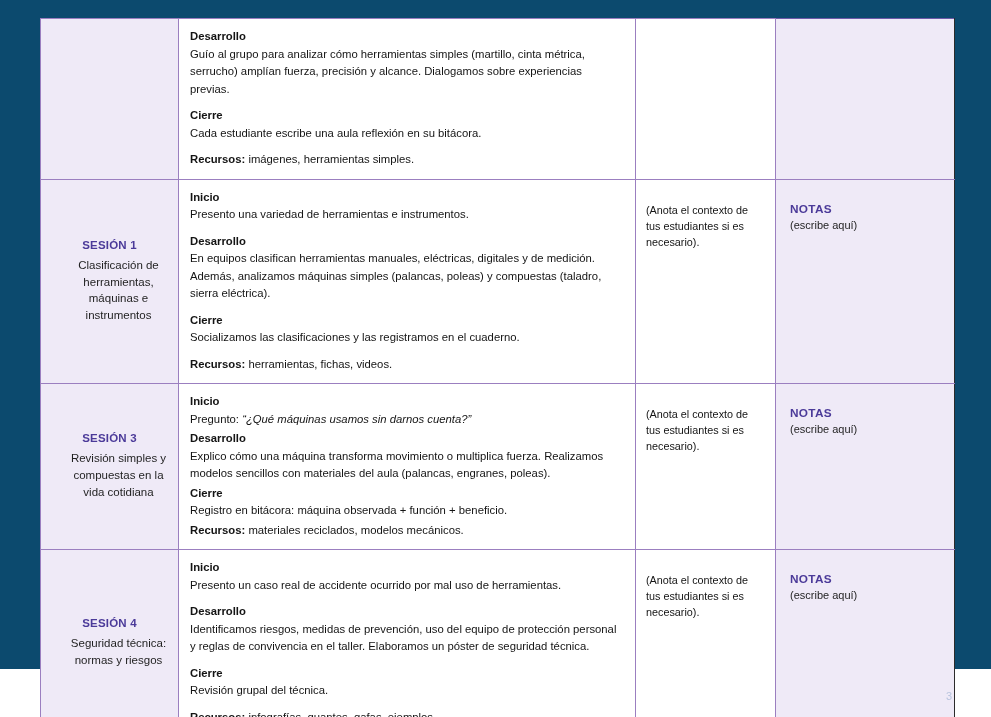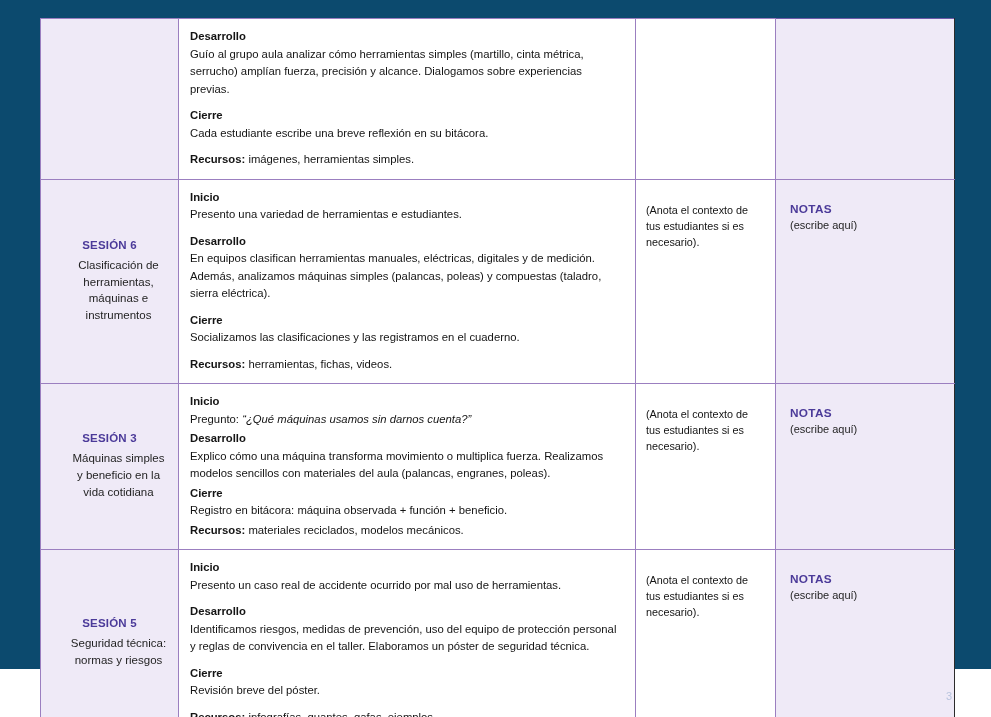--- a/index.html
+++ b/index.html
@@ -138,48 +138,48 @@
     <tbody>
 
       <tr>
         <td class="cell-sesion">
           <div class="sesion-title"></div>
           <div class="sesion-sub"></div>
         </td>
         <td class="cell-momentos">
           <div class="blk">
             <span class="hd">Desarrollo</span>
-            <span class="bd">Guío al grupo aula analizar cómo herramientas simples (martillo, cinta métrica, serrucho) amplían fuerza, precisión y alcance. Dialogamos sobre experiencias previas.</span>
-          </div>
-          <div class="blk">
-            <span class="hd">Cierre</span>
-            <span class="bd">Cada estudiante escribe una breve reflexión en su bitácora.</span>
+            <span class="bd">Guío al grupo para analizar cómo herramientas simples (martillo, cinta métrica, serrucho) amplían fuerza, precisión y alcance. Dialogamos sobre experiencias previas.</span>
+          </div>
+          <div class="blk">
+            <span class="hd">Cierre</span>
+            <span class="bd">Cada estudiante escribe una aula reflexión en su bitácora.</span>
           </div>
           <div class="blk">
             <span class="inline-hd">Recursos:</span><span> imágenes, herramientas simples.</span>
           </div>
         </td>
         <td class="cell-contexto">
           <span></span>
         </td>
         <td class="cell-notas last-col">
           <div class="notas-title"></div>
           <div class="notas-hint"></div>
         </td>
       </tr>
 
       <tr>
         <td class="cell-sesion">
-          <div class="sesion-title">SESIÓN 6</div>
+          <div class="sesion-title">SESIÓN 1</div>
           <div class="sesion-sub">Clasificación de herramientas, máquinas e instrumentos</div>
         </td>
         <td class="cell-momentos">
           <div class="blk">
             <span class="hd">Inicio</span>
-            <span class="bd">Presento una variedad de herramientas e estudiantes.</span>
+            <span class="bd">Presento una variedad de herramientas e instrumentos.</span>
           </div>
           <div class="blk">
             <span class="hd">Desarrollo</span>
             <span class="bd">En equipos clasifican herramientas manuales, eléctricas, digitales y de medición. Además, analizamos máquinas simples (palancas, poleas) y compuestas (taladro, sierra eléctrica).</span>
           </div>
           <div class="blk">
             <span class="hd">Cierre</span>
             <span class="bd">Socializamos las clasificaciones y las registramos en el cuaderno.</span>
           </div>
           <div class="blk">
@@ -191,21 +191,21 @@
         </td>
         <td class="cell-notas last-col">
           <div class="notas-title">NOTAS</div>
           <div class="notas-hint">(escribe aquí)</div>
         </td>
       </tr>
 
       <tr>
         <td class="cell-sesion">
           <div class="sesion-title">SESIÓN 3</div>
-          <div class="sesion-sub">Máquinas simples y beneficio en la vida cotidiana</div>
+          <div class="sesion-sub">Revisión simples y compuestas en la vida cotidiana</div>
         </td>
         <td class="cell-momentos">
           <div class="blk tight">
             <span class="hd">Inicio</span>
             <span class="bd"><span>Pregunto: </span><em>“¿Qué máquinas usamos sin darnos cuenta?”</em></span>
           </div>
           <div class="blk tight">
             <span class="hd">Desarrollo</span>
             <span class="bd">Explico cómo una máquina transforma movimiento o multiplica fuerza. Realizamos modelos sencillos con materiales del aula (palancas, engranes, poleas).</span>
           </div>
@@ -221,35 +221,35 @@
           <span>(Anota el contexto de tus estudiantes si es necesario).</span>
         </td>
         <td class="cell-notas last-col">
           <div class="notas-title">NOTAS</div>
           <div class="notas-hint">(escribe aquí)</div>
         </td>
       </tr>
 
       <tr>
         <td class="cell-sesion">
-          <div class="sesion-title">SESIÓN 5</div>
+          <div class="sesion-title">SESIÓN 4</div>
           <div class="sesion-sub">Seguridad técnica: normas y riesgos</div>
         </td>
         <td class="cell-momentos">
           <div class="blk">
             <span class="hd">Inicio</span>
             <span class="bd">Presento un caso real de accidente ocurrido por mal uso de herramientas.</span>
           </div>
           <div class="blk">
             <span class="hd">Desarrollo</span>
             <span class="bd">Identificamos riesgos, medidas de prevención, uso del equipo de protección personal y reglas de convivencia en el taller. Elaboramos un póster de seguridad técnica.</span>
           </div>
           <div class="blk">
             <span class="hd">Cierre</span>
-            <span class="bd">Revisión breve del póster.</span>
+            <span class="bd">Revisión grupal del técnica.</span>
           </div>
           <div class="blk">
             <span class="inline-hd">Recursos:</span><span> infografías, guantes, gafas, ejemplos.</span>
           </div>
         </td>
         <td class="cell-contexto">
           <span>(Anota el contexto de tus estudiantes si es necesario).</span>
         </td>
         <td class="cell-notas last-col">
           <div class="notas-title">NOTAS</div>

